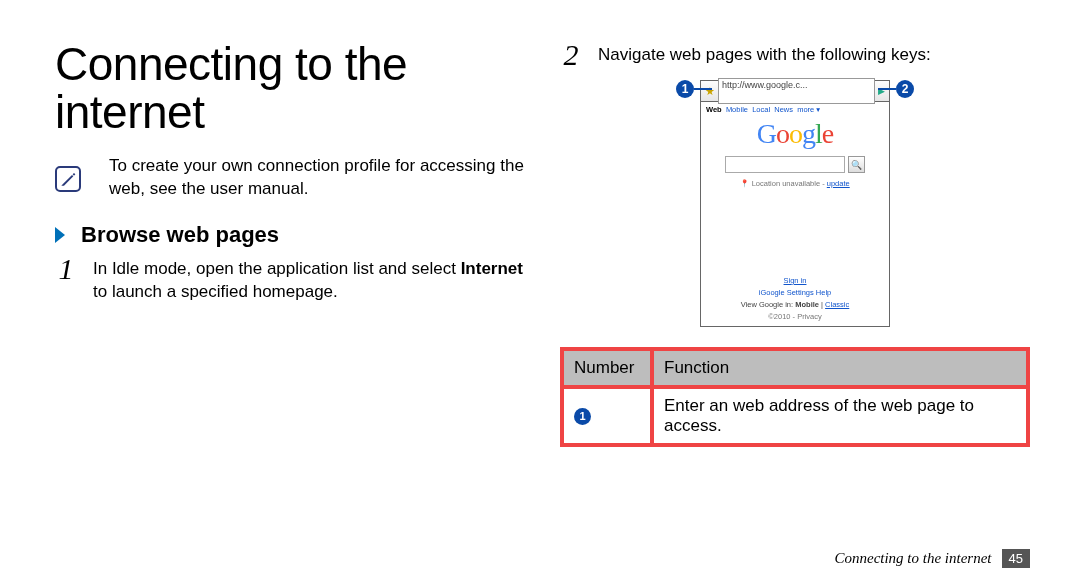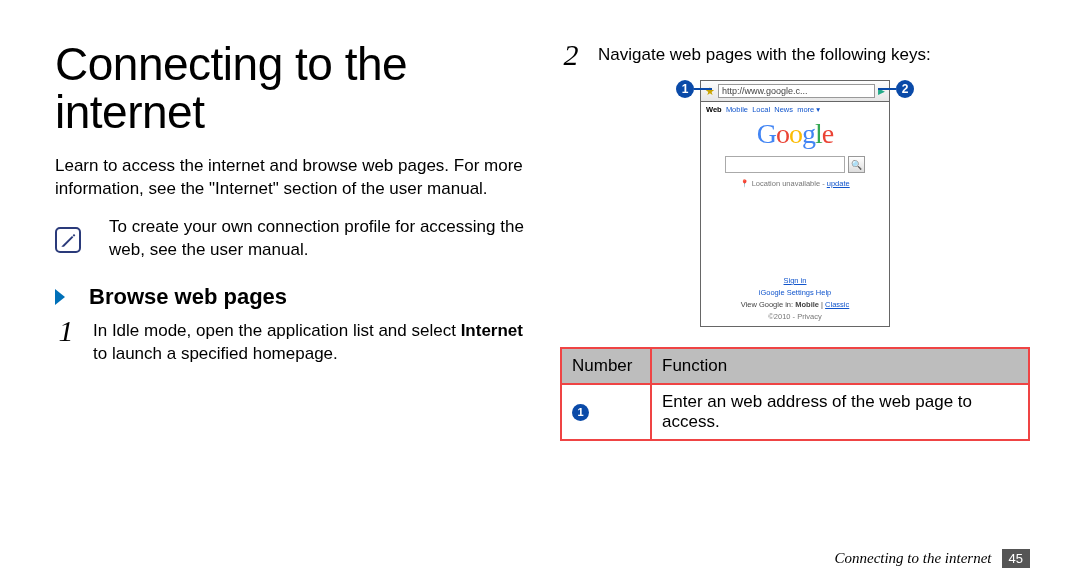--- a/index.html
+++ b/index.html
@@ -37,21 +37,21 @@
     width: 26px; height: 26px;
     border: 2px solid #2a3a7a;
     border-radius: 5px;
     display: flex; align-items: center; justify-content: center;
     flex-shrink: 0;
     margin-top: 2px;
   }
   .note-icon svg { width: 16px; height: 16px; }
   .note-text { font-size: 17px; line-height: 1.35; }
   .section-h {
-    display: flex; align-items: center; gap: 24px;
+    display: flex; align-items: center; gap: 16px;
     margin-bottom: 6px;
   }
   .chevron {
     width: 0; height: 0;
     border-top: 8px solid transparent;
     border-bottom: 8px solid transparent;
     border-left: 10px solid #0070b8;
   }
   .section-title {
     font-size: 22px;
@@ -97,21 +97,21 @@
     padding: 0 4px;
     font-size: 9px;
     color: #444;
     font-family: Arial, sans-serif;
   }
   .bookmark-star { color:#c9a400; margin-right:3px; font-size:11px;}
   .url-box {
     flex:1;
     border:1px solid #999;
     background:#fff;
-    height:14px;
+    height:26px;
     line-height:12px;
     padding:0 3px;
     overflow:hidden;
     white-space:nowrap;
   }
   .go-arrow { color:#2a8; margin-left:3px; }
   .browser-body {
     border:1px solid #666;
     border-top:none;
     height: 225px;
@@ -177,21 +177,21 @@
   }
   .badge.sm { width:17px;height:17px;font-size:11px;}
 
   table.func {
     width:100%;
     border-collapse:collapse;
     margin-top: 6px;
     font-size:17px;
   }
   table.func th, table.func td {
-    border:2px solid #ef4444;
+    border:4px solid #ef4444;
     padding: 7px 10px;
     text-align:left;
     vertical-align:top;
   }
   table.func th {
     background:#bdbdbd;
     font-weight:400;
   }
   table.func td.numcell {
     text-align:center;
@@ -220,21 +220,20 @@
   }
 </style>
 </head>
 <body>
 
 <div class="page">
   <div class="cols">
 
     <div class="col">
       <h1 class="title">Connecting to the internet</h1>
-      <p class="intro">Learn to access the internet and browse web pages. For more information, see the "Internet" section of the user manual.</p>
 
       <div class="note">
         <div class="note-icon">
           <svg viewBox="0 0 24 24">
               <path d="M4 20 L18 6 L20 8 L6 22 L2 22 Z M19 5 L21 3 L23 5 L21 7 Z" fill="#2a3a7a"></path>
             </svg>
         </div>
         <div class="note-text">To create your own connection profile for accessing the web, see the user manual.</div>
       </div>
 

